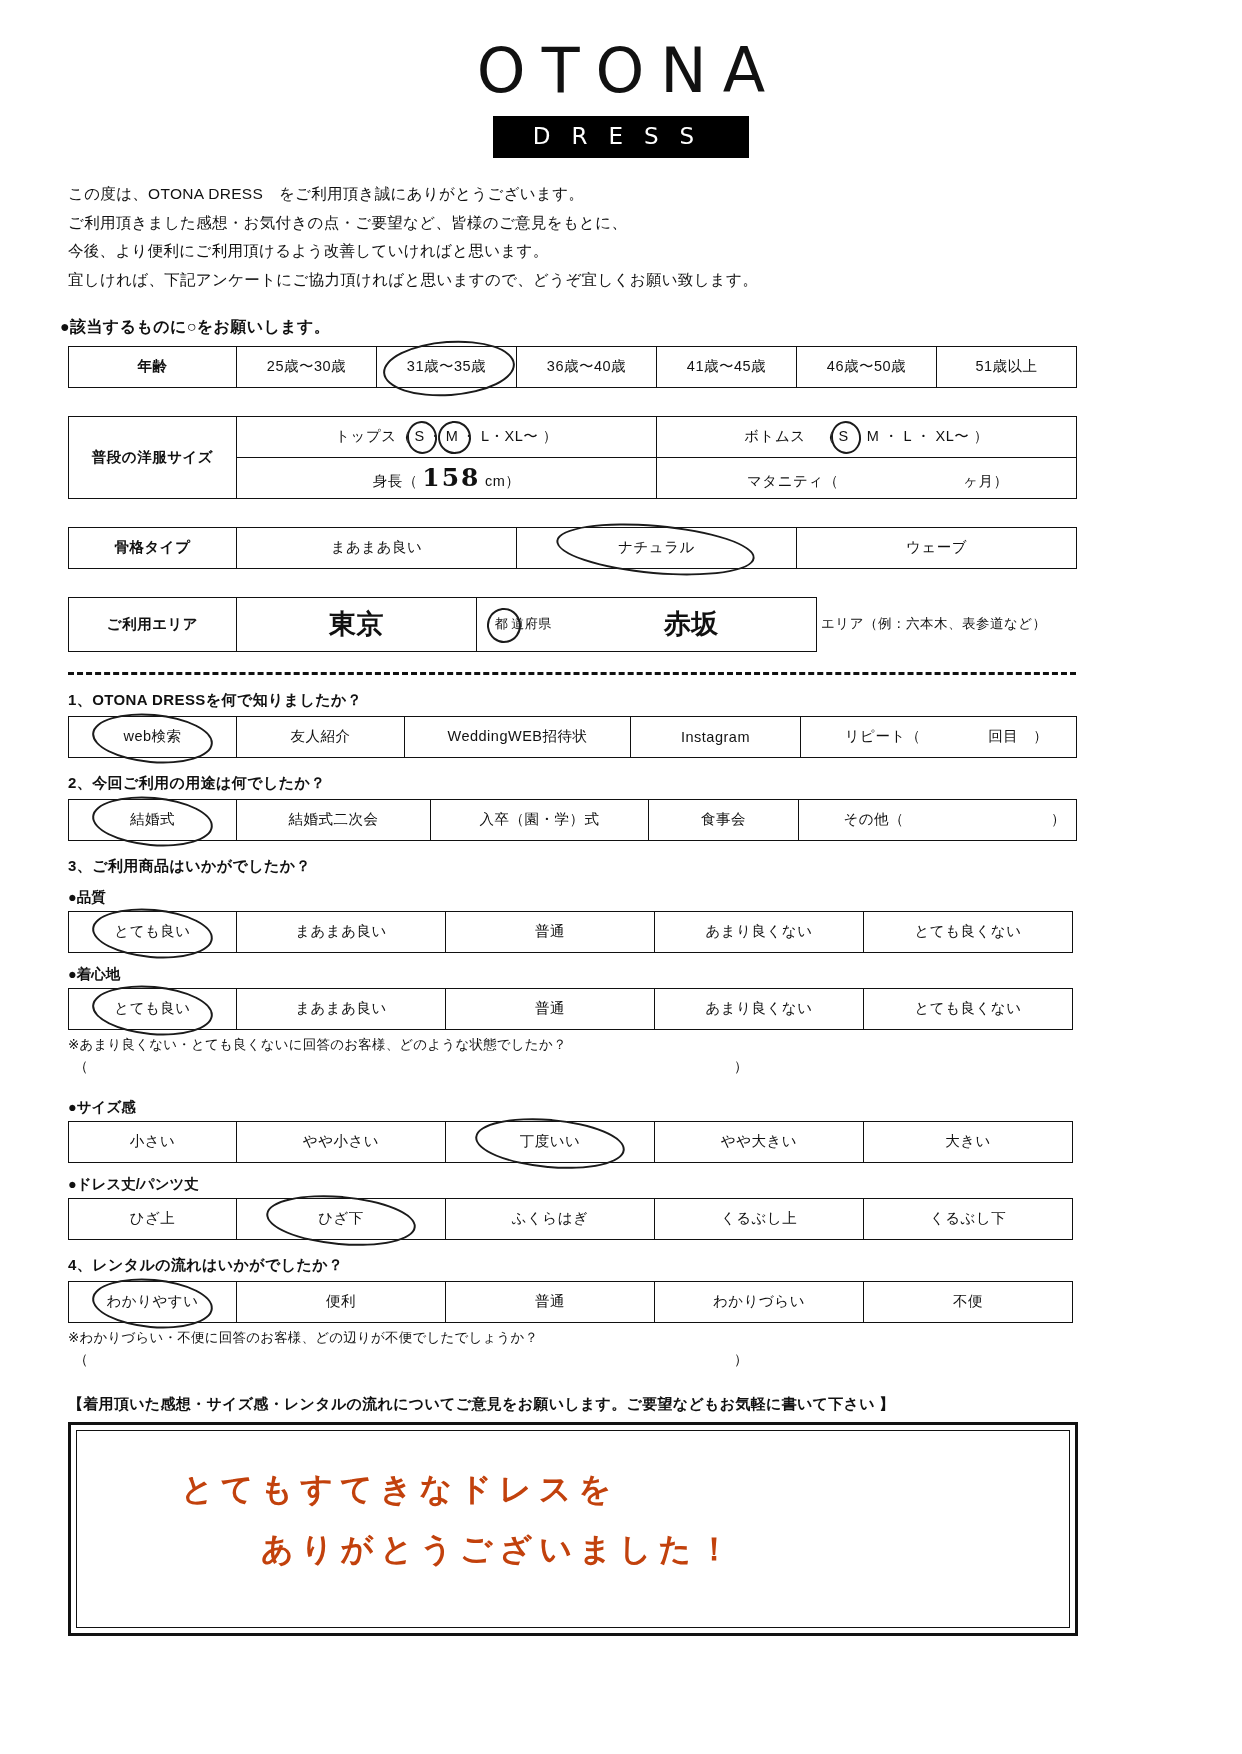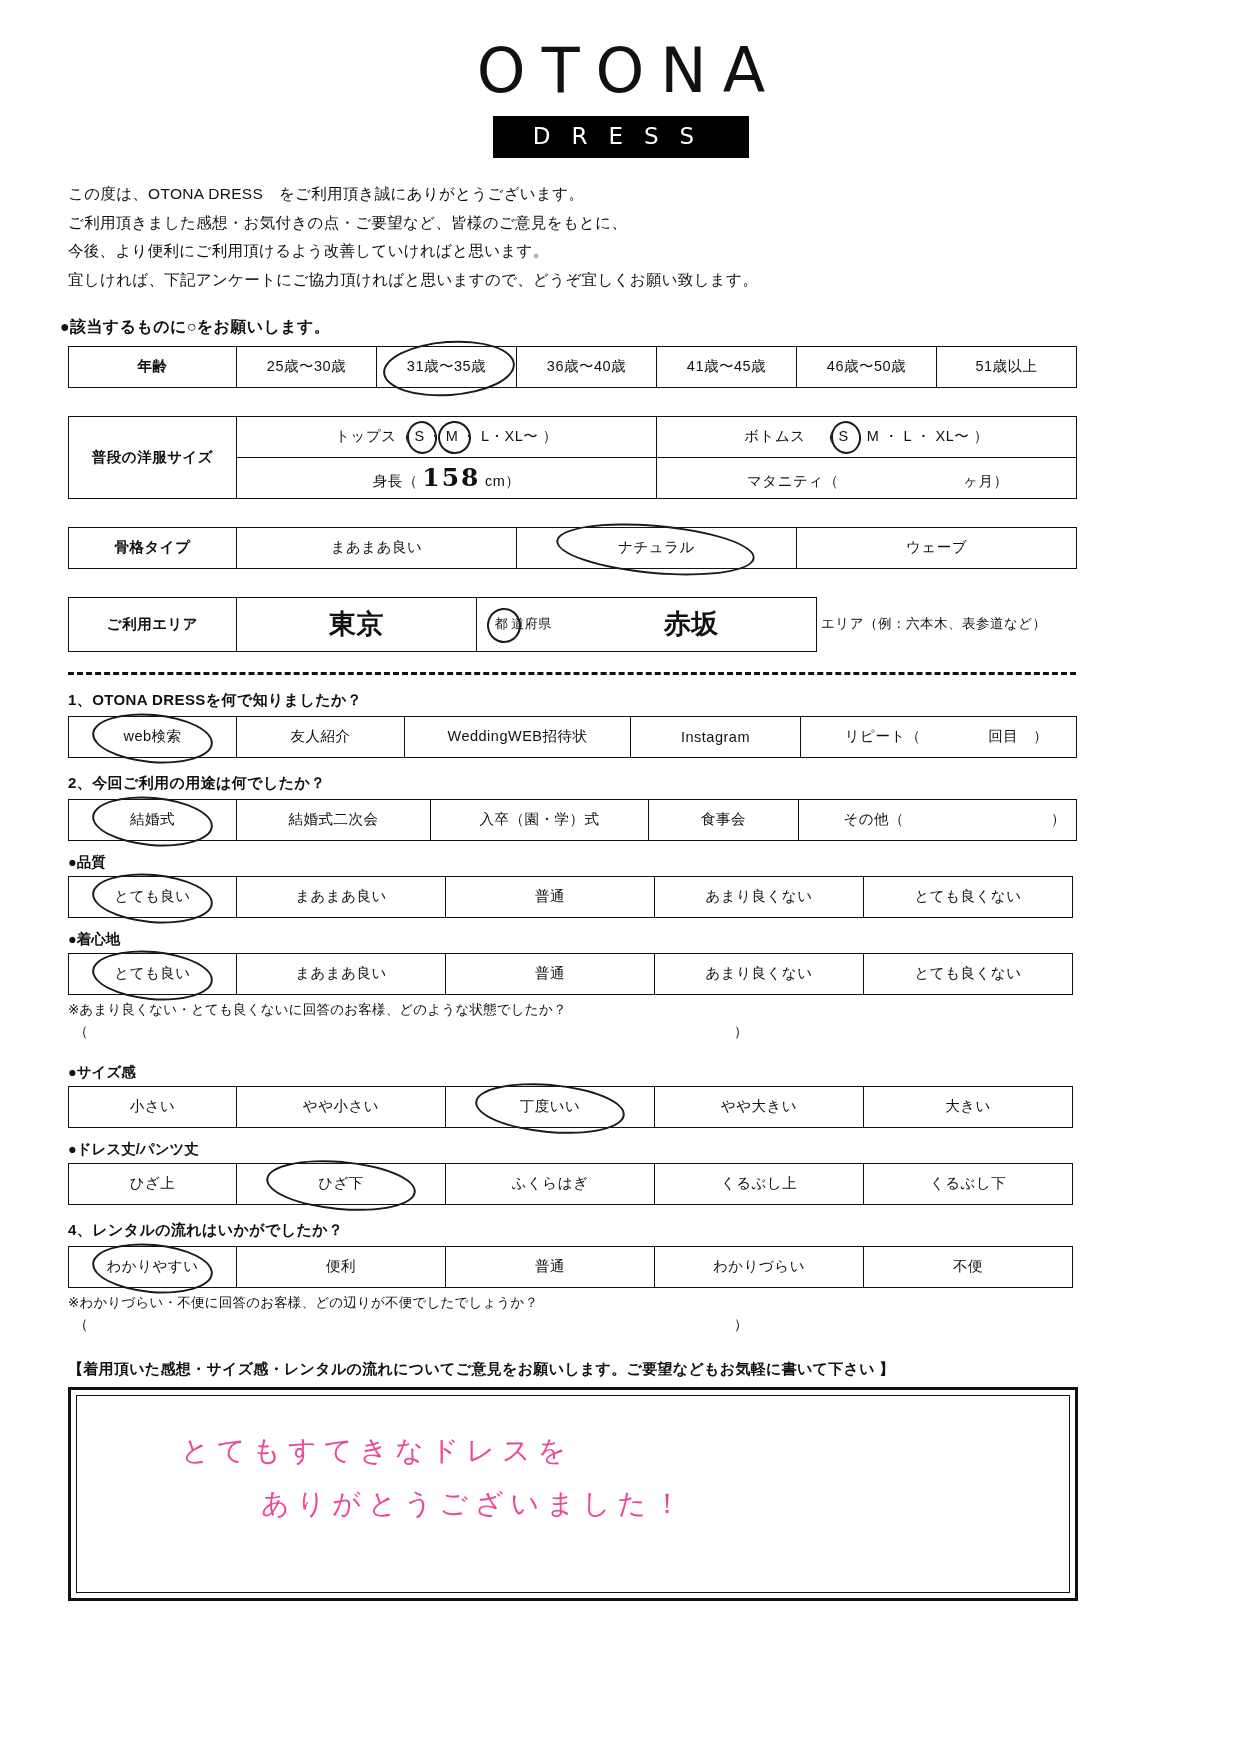--- a/index.html
+++ b/index.html
@@ -74,22 +74,22 @@
 
   
   .cmt-title{margin:26px 0 8px 68px;font-size:15px;font-weight:bold;letter-spacing:.3px;}
   .cmt-box{
     margin-left:68px;width:1004px;height:208px;
     border:3px solid #111;position:relative;background:#fff;
   }
   .cmt-box .inner{position:absolute;inset:5px;border:1.5px solid #111;}
   .cmt-text{
     position:absolute;left:110px;top:34px;
-    font-family:"DejaVu Serif",serif;font-size:28px;font-weight:normal;
-    letter-spacing:7px;line-height:1.9;color:#ec4899;
+    font-family:"DejaVu Serif",serif;font-size:32px;font-weight:bold;
+    letter-spacing:7px;line-height:1.9;color:#c2410c;
   }
   .cmt-text .l2{margin-left:80px;display:block;}
 
   .hw-area{font-family:"DejaVu Serif",serif;font-weight:bold;font-size:27px;letter-spacing:6px;}
   .hw-num{font-family:"DejaVu Serif",serif;font-weight:bold;font-size:25px;letter-spacing:2px;}
 </style>
 </head>
 <body>
 
 <div class="page">
@@ -245,20 +245,21 @@
       <td class="circle-tight">結婚式</td>
       <td>結婚式二次会</td>
       <td>入卒（園・学）式</td>
       <td>食事会</td>
       <td class="lft" style="border-right:none;">その他（</td>
       <td style="border-left:none;text-align:right;padding-right:10px;">）</td>
     </tr>
   </tbody>
     </table>
 
+  <div class="qh">3、ご利用商品はいかがでしたか？</div>
 
   <div class="sub">●品質</div>
   <table class="f">
     <colgroup>
         <col style="width:168px">
         <col style="width:209px">
         <col style="width:209px">
         <col style="width:209px">
         <col style="width:209px">
       </colgroup>

